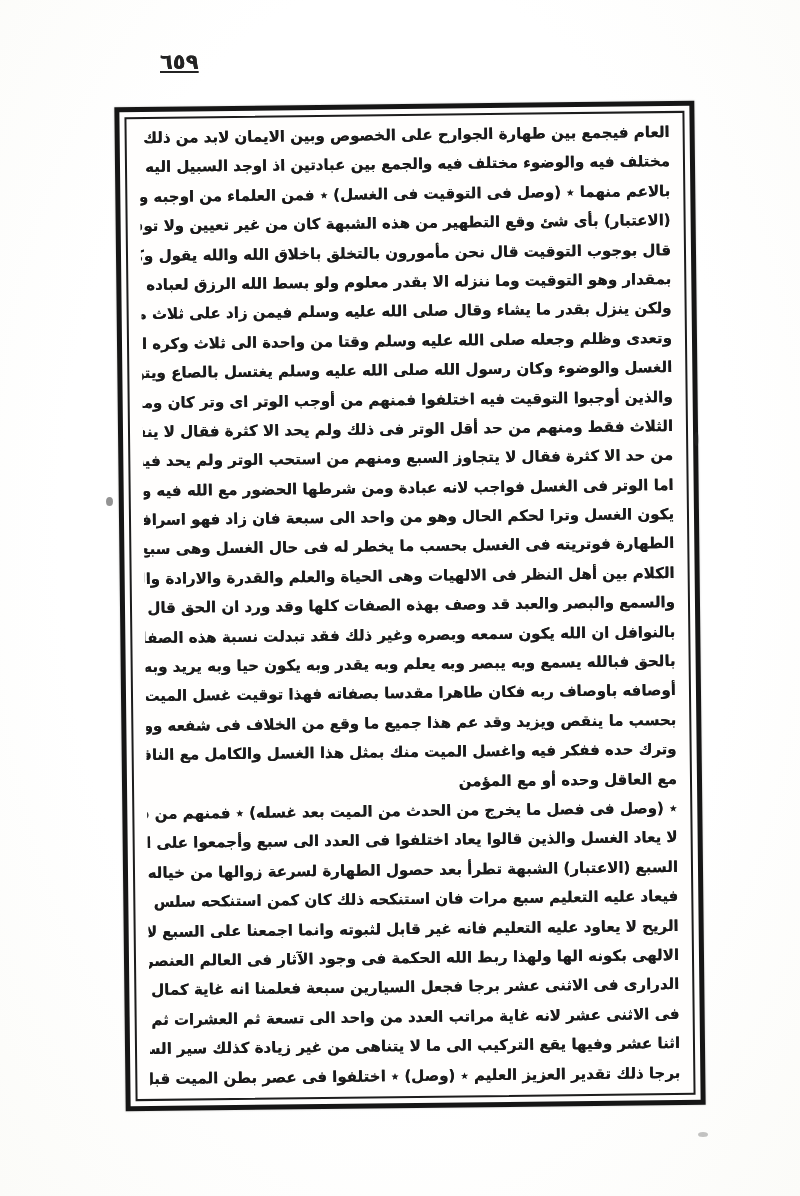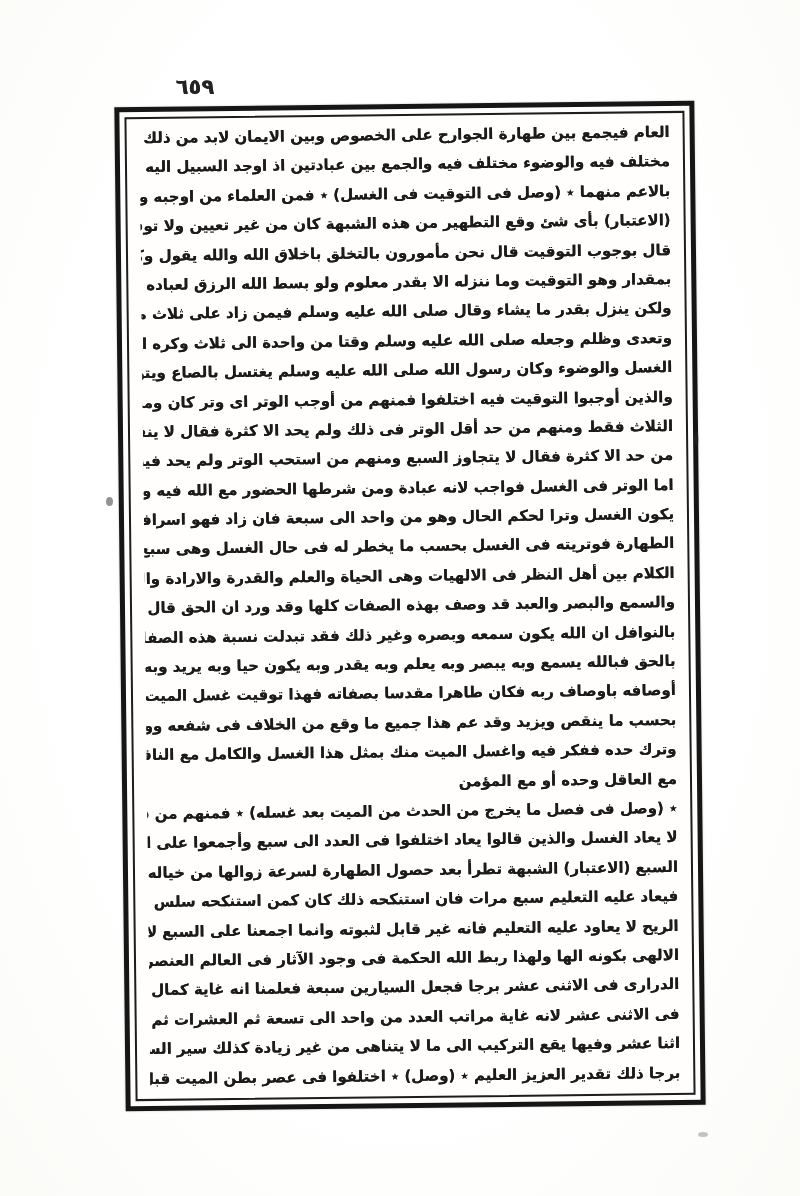--- a/index.html
+++ b/index.html
@@ -10,25 +10,25 @@
     font-family:"DejaVu Sans",sans-serif;
     position:relative;
   }
   .scan{
     position:absolute;inset:0;
     background:
       radial-gradient(ellipse at 50% 45%, #ffffff 60%, #fbfbf8 100%);
   }
   .page-number{
     position:absolute;
-    left:160px;top:75px;width:70px;
-    text-align:center;
+    left:160px;top:50px;width:70px;
     font-size:21px;font-weight:700;color:#232323;
     letter-spacing:1px;
     text-shadow:0 0 0.5px #232323;
+    text-decoration:underline;
   }
   .frame-outer{
     position:absolute;
     left:120px;top:104px;
     width:580px;height:1004px;
     box-sizing:border-box;
     border:5px solid #161616;
     padding:5px;
     transform:rotate(-0.65deg);
     transform-origin:50% 50%;

